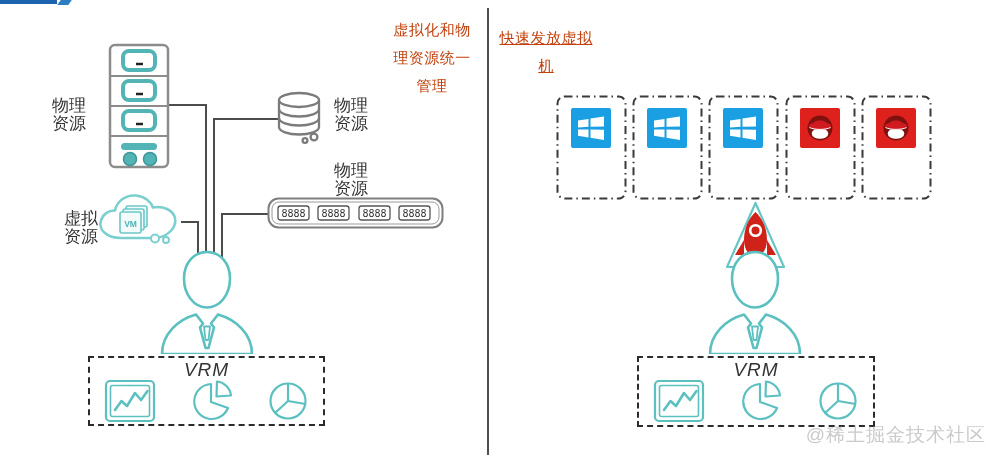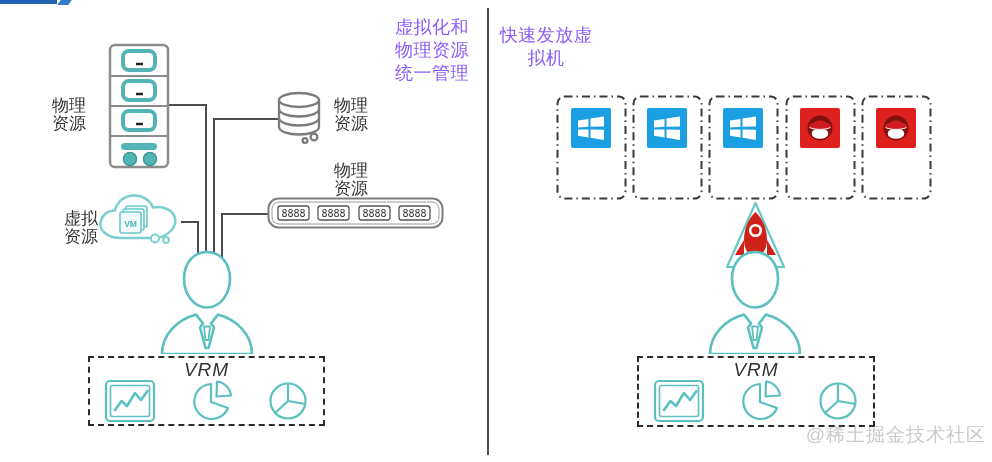--- a/index.html
+++ b/index.html
@@ -7,23 +7,23 @@
     position:relative;width:992px;height:462px;background:#ffffff;overflow:hidden;
     font-family:"Liberation Sans", sans-serif;color:#222;
   }
   .abs{position:absolute;}
   
   .topbar{left:0;top:0;width:57px;height:4px;background:#1d63b0;}
   .topdash{left:59px;top:0;width:11px;height:5px;background:#2e7cc4;transform:skewX(-35deg);}
   
   .divider{left:487px;top:8px;width:2px;height:447px;background:#4e4e4e;}
   
-  .panel-title{font-size:18px;line-height:23px;text-align:center;color:#8b5cf6;font-weight:500;letter-spacing:.5px;}
+  .panel-title{font-size:15px;line-height:28px;text-align:center;color:#c2410c;font-weight:500;letter-spacing:.5px;}
   .title-left{left:386px;top:16px;width:92px;}
-  .title-right{left:496px;top:24px;width:100px;}
+  .title-right{left:496px;top:24px;width:100px;text-decoration:underline;}
   
   .cjk-label{font-size:17px;line-height:18px;text-align:center;color:#333;width:34px;}
   .lbl-server{left:52px;top:97px;}
   .lbl-storage{left:334px;top:97px;}
   .lbl-switch{left:334px;top:162px;}
   .lbl-virtual{left:56px;top:210px;margin-left:8px;}
   
   .vrm-box{border:2px dashed #2b2b2b;background:transparent;font-style:italic;}
   .vrm-left{left:88px;top:356px;width:233px;height:66px;}
   .vrm-right{left:637px;top:356px;width:234px;height:67px;}

